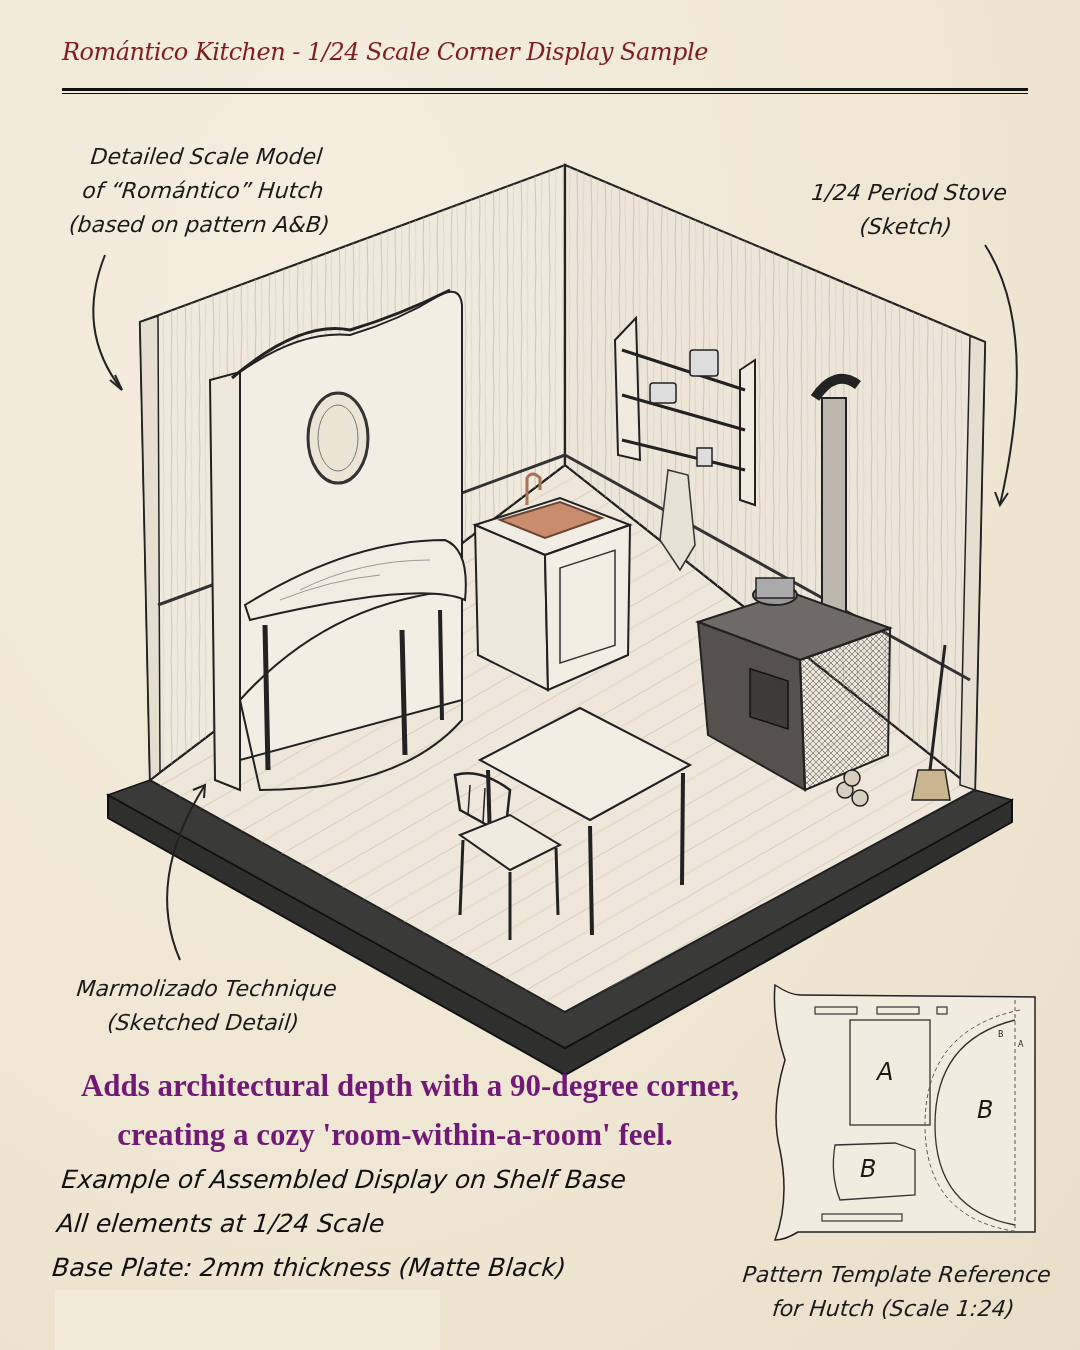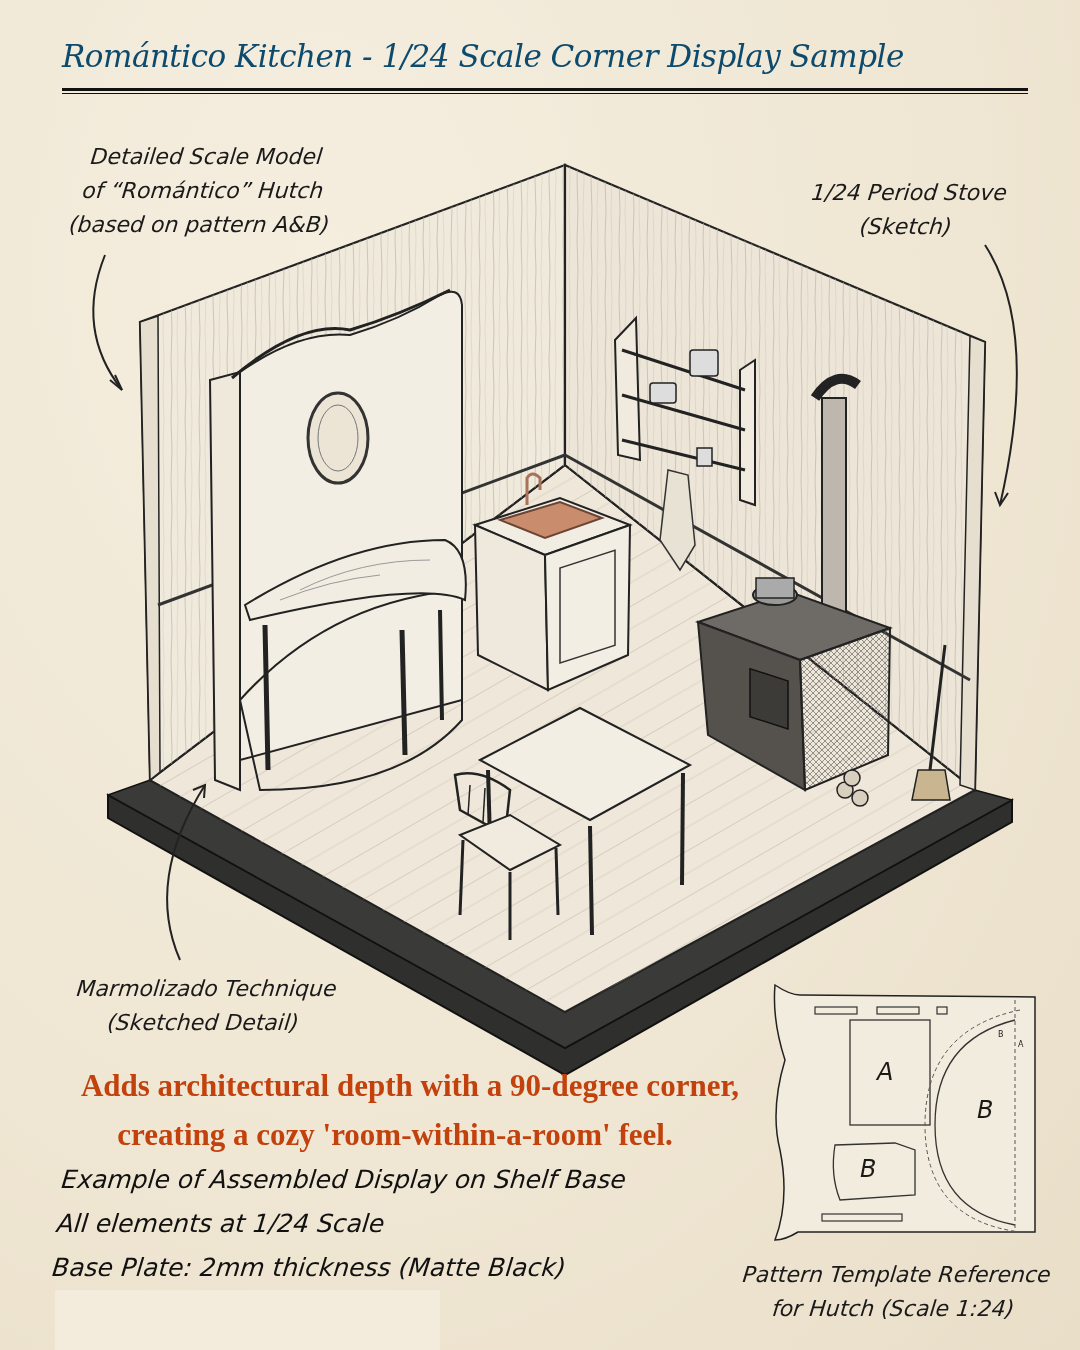--- a/index.html
+++ b/index.html
@@ -5,38 +5,38 @@
   html, body { margin:0; padding:0; }
   body {
     width:1080px; height:1350px; position:relative; overflow:hidden;
     background:#f1e9d8;
     background-image: radial-gradient(ellipse at 30% 20%, #f5eedf 0%, #efe6d3 60%, #e9dec8 100%);
     font-family: "DejaVu Sans", sans-serif;
     color:#1c1a17;
   }
   .title {
     position:absolute; left:62px; top:38px; width:962px;
-    font-family:"DejaVu Serif", serif; font-style:italic; font-size:31px;
-    letter-spacing:-0.5px; color:#0c4a6e; white-space:nowrap;
+    font-family:"DejaVu Serif", serif; font-style:italic; font-size:24px;
+    letter-spacing:-0.5px; color:#7f1d1d; white-space:nowrap;
   }
   .title-rule { position:absolute; left:62px; top:88px; width:966px; height:3px; background:#111; }
   .title-rule2 { position:absolute; left:62px; top:93px; width:966px; height:1px; background:#111; }
 
   .note {
     position:absolute; font-family:"DejaVu Sans", sans-serif; font-style:italic;
     font-size:22px; line-height:34px; text-align:center; color:#1a1a1a;
     transform:skewX(-6deg);
   }
   .note div { white-space:nowrap; }
 
   .scene { position:absolute; left:0; top:0; width:1080px; height:1350px; }
 
   .red-text {
     position:absolute; left:0; width:820px; text-align:center;
-    font-family:"Liberation Serif", serif; font-weight:bold; color:#c2410c;
+    font-family:"Liberation Serif", serif; font-weight:bold; color:#701a75;
     font-size:31px; white-space:nowrap;
   }
   .bottom-lines {
     position:absolute; left:64px; top:1158px;
     font-family:"DejaVu Sans", sans-serif; font-style:italic; font-size:25px;
     line-height:44px; color:#111; transform:skewX(-6deg); transform-origin:left top;
   }
   .bottom-lines div { white-space:nowrap; }
   .blank-box { position:absolute; left:55px; top:1290px; width:385px; height:60px; background:#f3ebdb; }
 </style>

